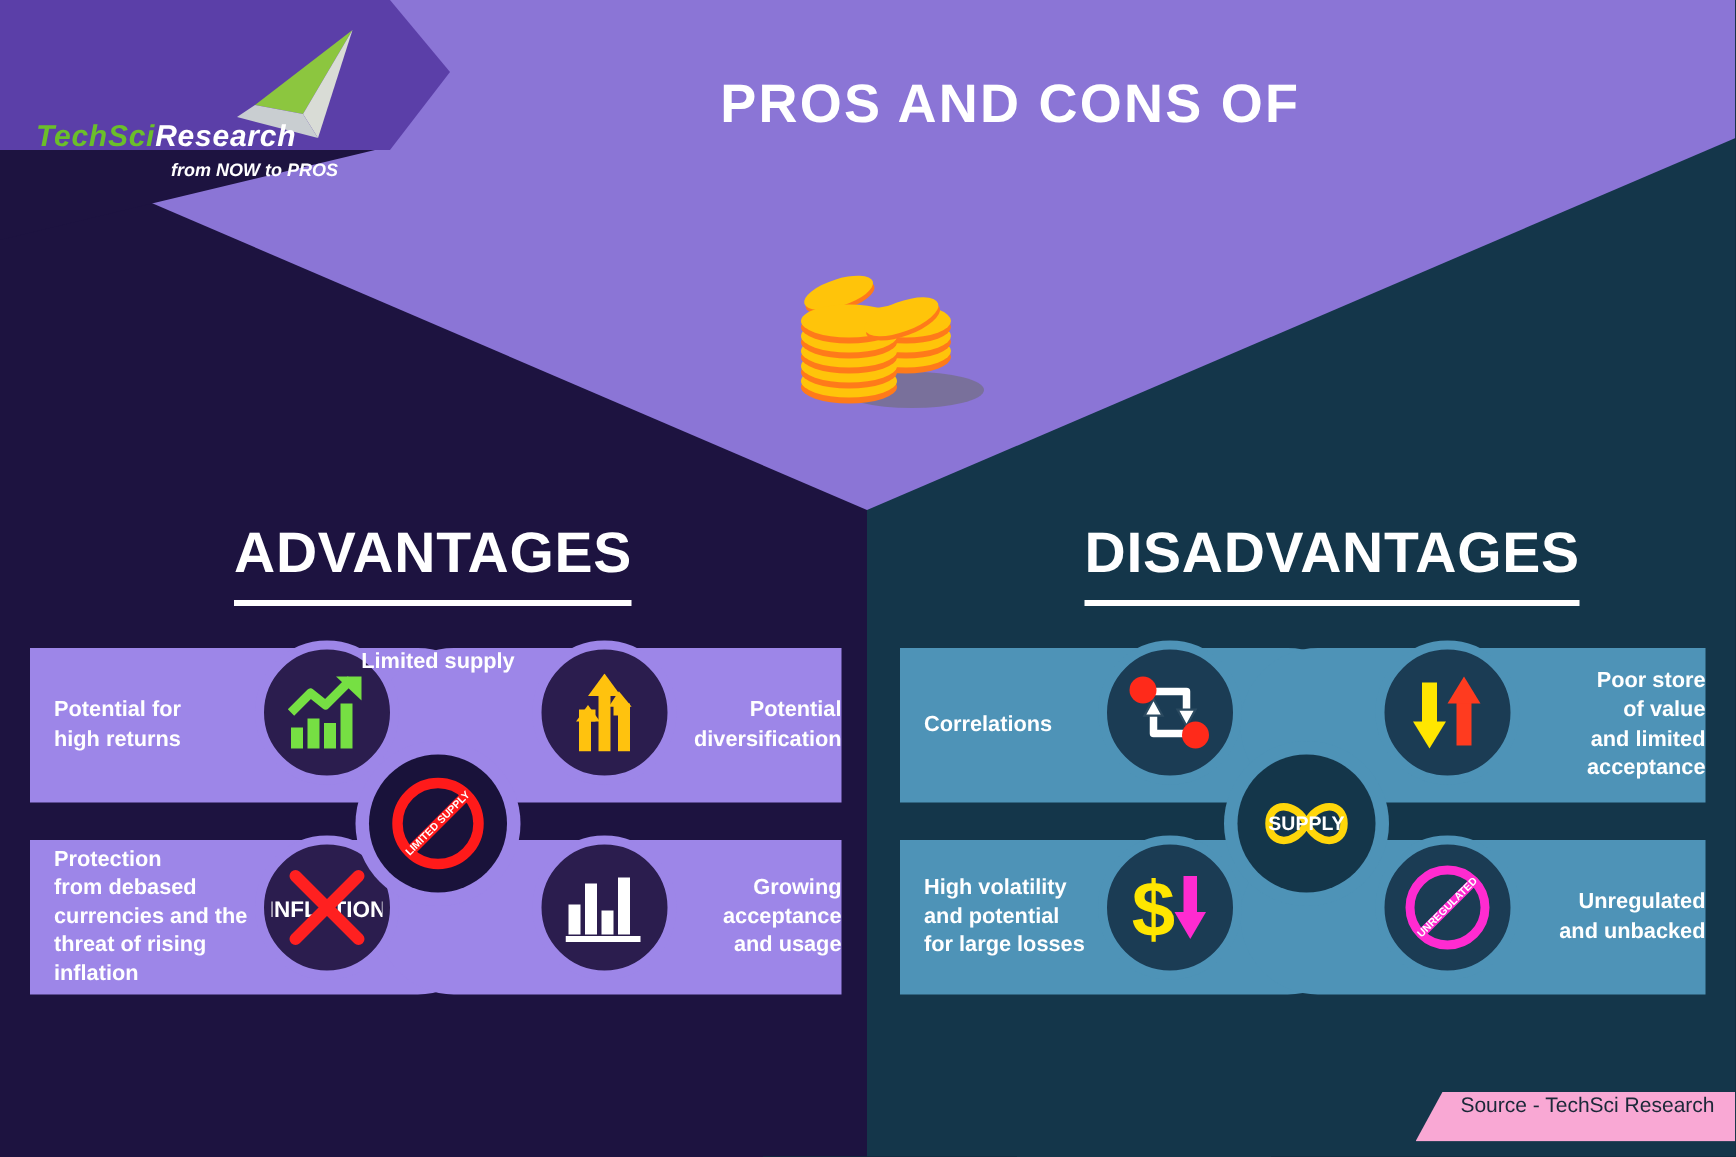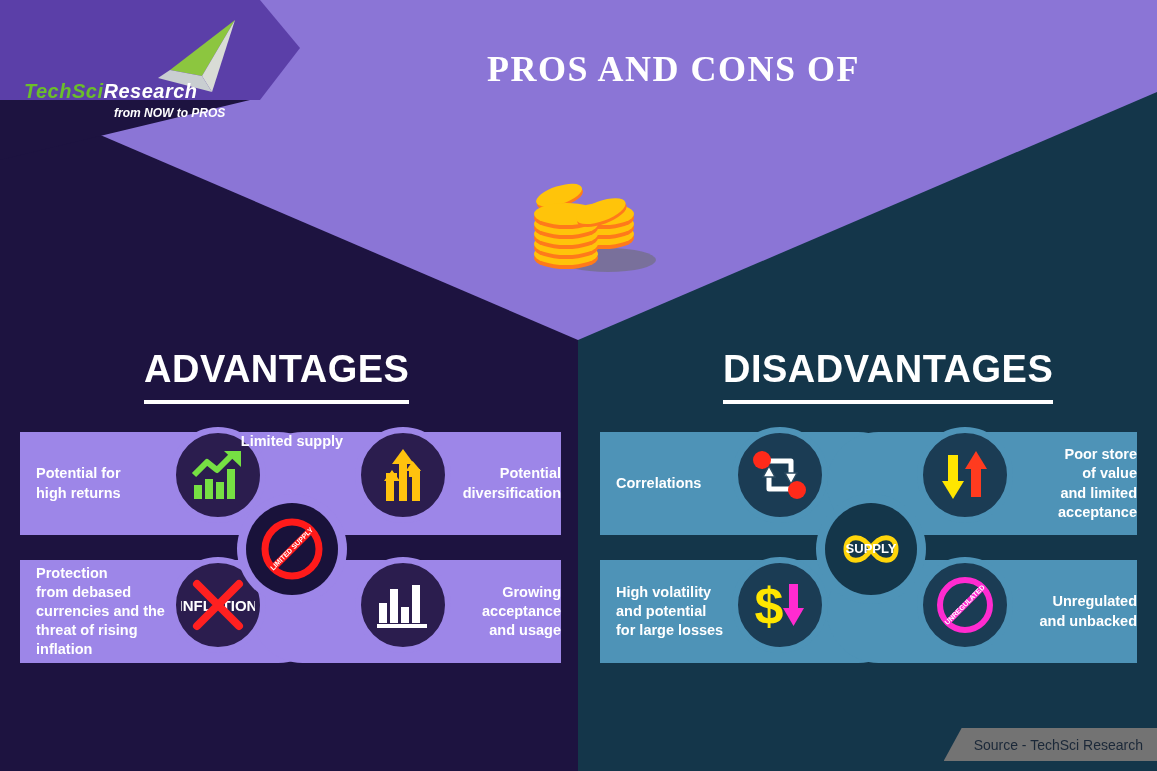--- a/index.html
+++ b/index.html
@@ -43,40 +43,40 @@
   .logo-techsci { color:#6bbf2a; }
   .logo-research { color:#ffffff; }
   .logo-tag {
     position:absolute; left:96px; top:76px; color:#ffffff;
     font-size:12px; font-style:italic; font-weight:bold; white-space:nowrap;
   }
 
   
   .title-small {
     position:absolute; left:0; top:48px; width:1157px; text-align:center;
-    color:#ffffff; font-family:Liberation Serif, serif; font-weight:bold;
+    color:#ffffff; font-family:Liberation Sans, sans-serif; font-weight:bold;
     font-size:36px; letter-spacing:1.5px; padding-left:190px;
   }
   .title-big {
     position:absolute; left:0; top:96px; width:1157px; text-align:center;
     color:#ffd60a; font-family:"Liberation Serif", serif; font-weight:bold;
     font-size:66px; letter-spacing:1px; padding-left:190px;
   }
   .coins { position:absolute; left:516px; top:168px; width:140px; height:110px; }
 
   
   .sec-head {
     position:absolute; top:348px; color:#ffffff;
     font-size:38px; font-weight:bold; letter-spacing:.5px;
     padding-bottom:8px;
   }
   .sec-head .rule {
     display:block; height:4px; background:#ffffff; margin-top:9px;
   }
-  #head-adv { left:144px; }
+  #head-adv { left:156px; }
   #head-dis { left:723px; }
 
   
   .panel { position:absolute; }
   #panel-adv { left:20px; top:432px; width:541px; height:231px; }
   #panel-dis { left:600px; top:432px; width:537px; height:231px; }
 
   .bar {
     position:absolute; height:103px; display:flex; align-items:center;
   }
@@ -128,21 +128,21 @@
   .ring-inner.adv { background:#19123a; }
   .ring-inner.dis { background:#14364a; }
   .center-cap {
     position:absolute; width:140px; left:-15px; top:-62px; text-align:center;
     color:#ffffff; font-size:14.5px; font-weight:bold; line-height:1.25;
   }
 
   
   .source {
     position:absolute; right:0; bottom:10px; height:33px;
-    background:#737373; display:flex; align-items:center;
+    background:#f9a8d4; display:flex; align-items:flex-start;
     padding:0 14px 0 30px;
     clip-path:polygon(18px 0, 100% 0, 100% 100%, 0 100%);
   }
   .source span { color:#1b2838; font-size:14px; }
 </style>
 </head>
 <body>
 
 <div id="stage">
 

